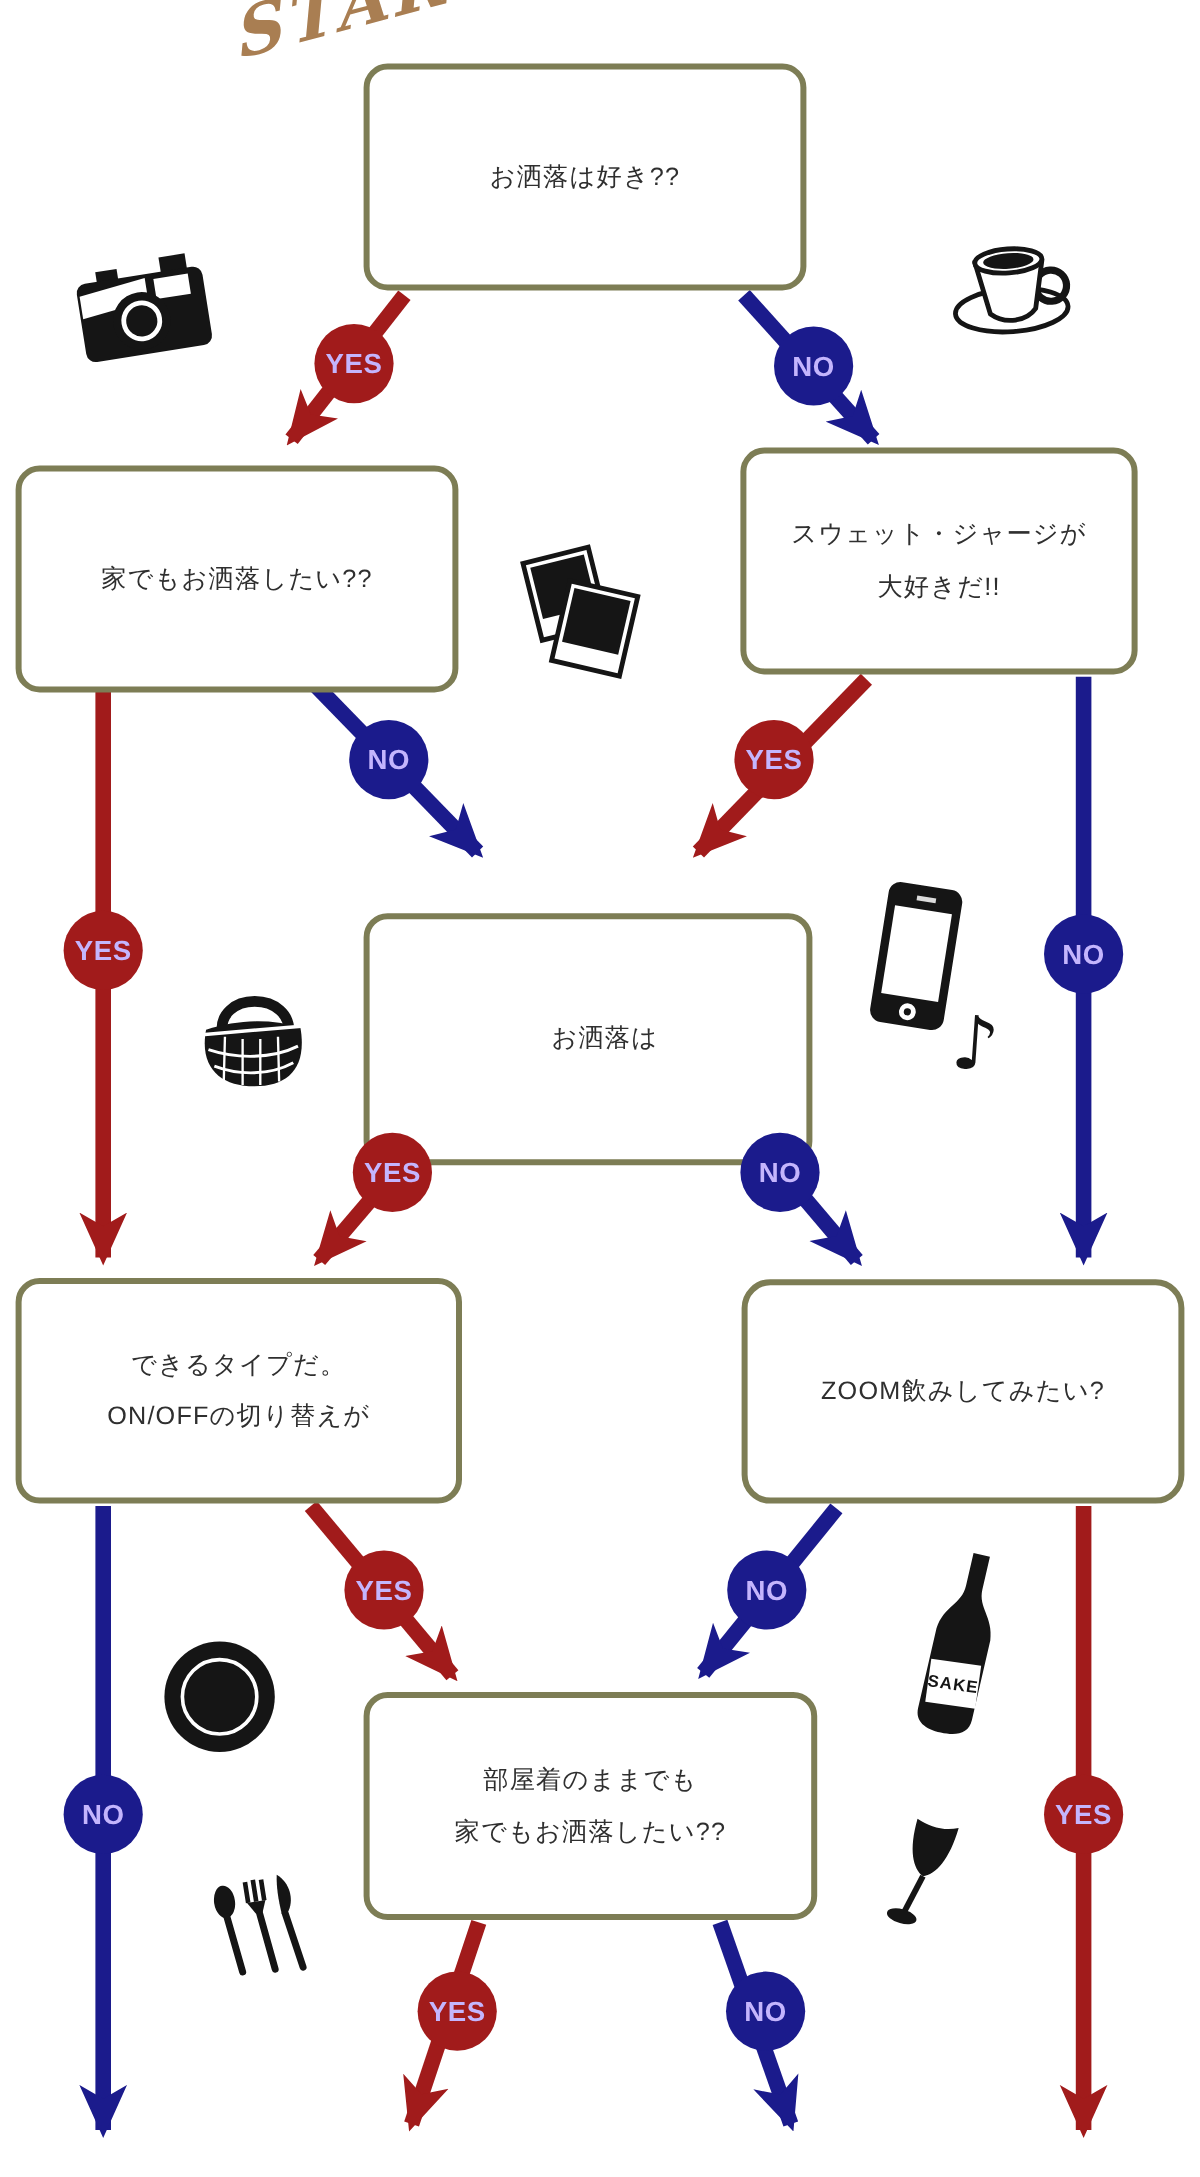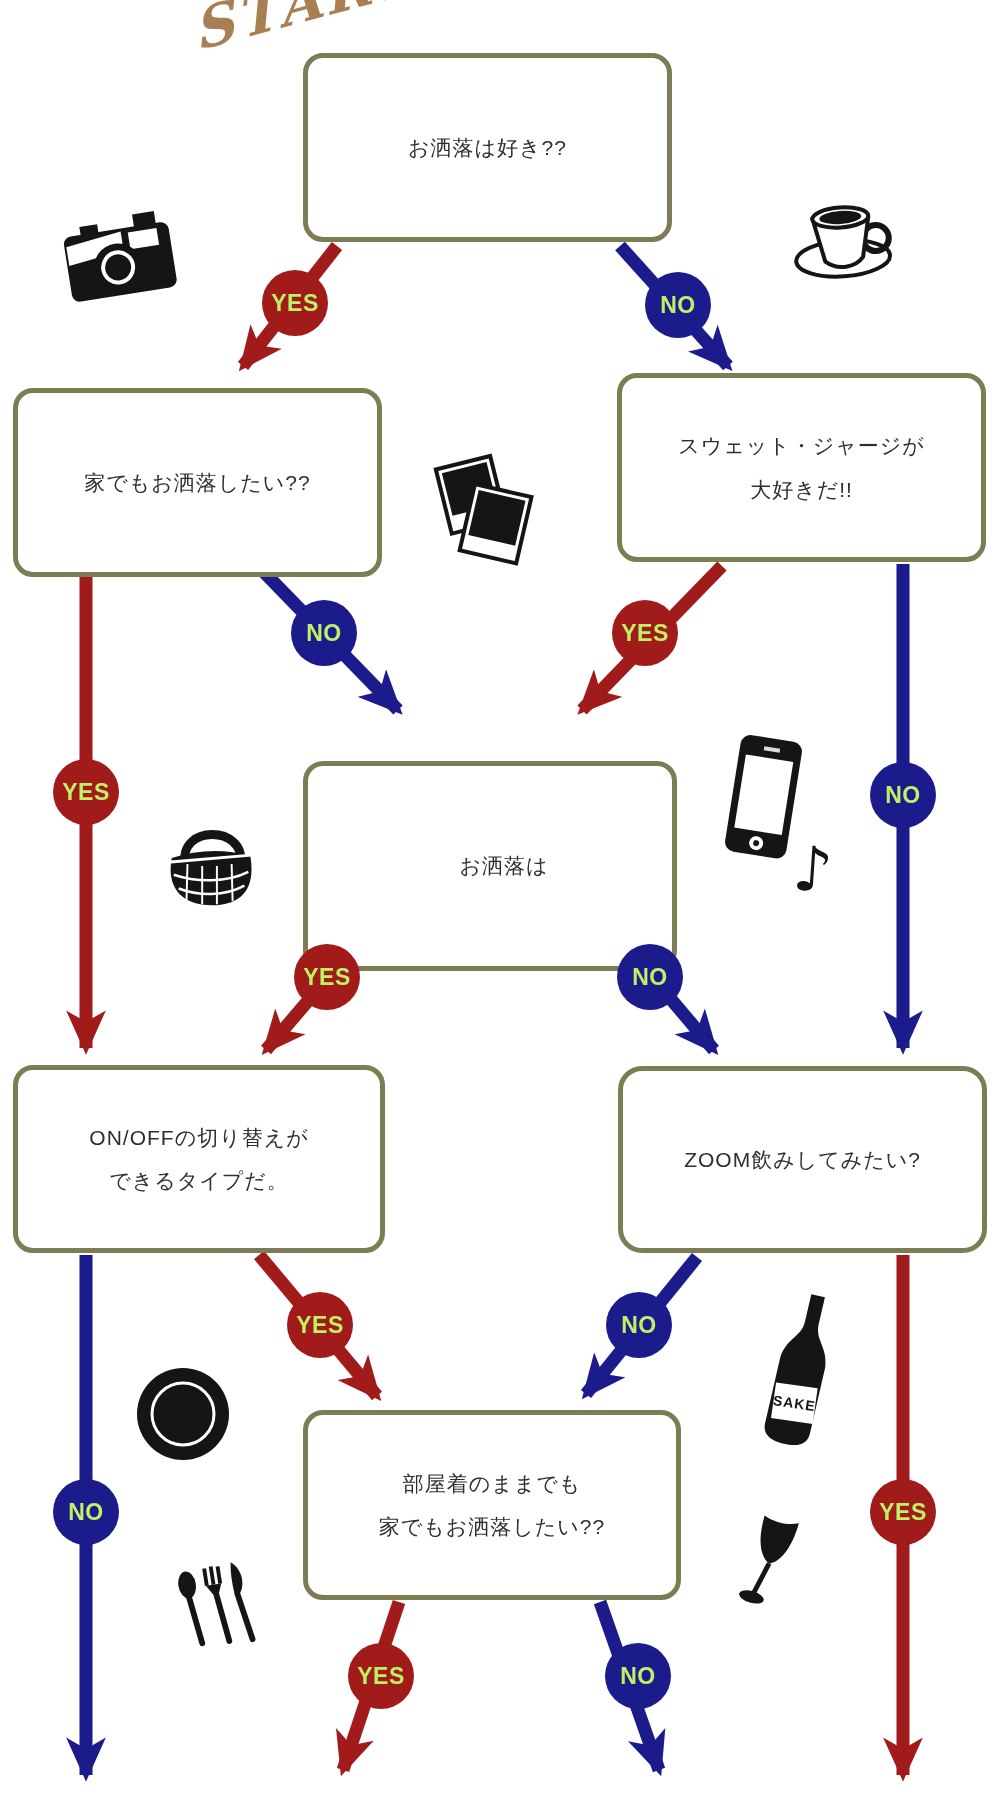--- a/index.html
+++ b/index.html
@@ -18,21 +18,21 @@
   .qbox{
     position:absolute;background:#fff;border:5px solid var(--box-border);
     border-radius:20px;display:flex;flex-direction:column;align-items:center;justify-content:center;
     font-size:21px;line-height:2.05;color:var(--text);letter-spacing:1px;text-align:center;
     box-sizing:border-box;z-index:3;
   }
   .qbox .bl{display:block;white-space:nowrap;}
   .badge{
     position:absolute;width:66px;height:66px;border-radius:50%;
     display:flex;align-items:center;justify-content:center;
-    color:#bef264;font-weight:bold;font-size:23px;letter-spacing:.5px;z-index:4;
+    color:#c4b5fd;font-weight:bold;font-size:23px;letter-spacing:.5px;z-index:4;
   }
   .badge.yes{background:var(--yes-red);}
   .badge.no{background:var(--no-blue);}
   #arrows{position:absolute;left:0;top:0;z-index:2;}
   .icon{position:absolute;z-index:1;}
   #start-label{
     position:absolute;left:196px;top:-4px;z-index:5;
     font-family:"DejaVu Serif","Liberation Serif",serif;
     font-style:italic;font-weight:bold;font-size:56px;letter-spacing:4px;
     color:var(--start-brown);transform:rotate(-15deg) skewX(-10deg);transform-origin:left top;
@@ -72,30 +72,30 @@
   </svg>
 
   <div id="start-label">START!!</div>
 
   <div class="qbox" style="left:303px;top:53px;width:369px;height:189px;">
     <span class="bl">お洒落は好き??</span>
   </div>
   <div class="qbox" style="left:13px;top:388px;width:369px;height:189px;">
     <span class="bl">家でもお洒落したい??</span>
   </div>
-  <div class="qbox" style="left:617px;top:373px;width:369px;height:189px;">
+  <div class="qbox" style="left:617px;top:373px;width:331px;height:189px;">
     <span class="bl">スウェット・ジャージが</span>
     <span class="bl">大好きだ!!</span>
   </div>
   <div class="qbox" style="left:303px;top:761px;width:374px;height:210px;padding-left:28px;">
     <span class="bl">お洒落は</span>
   </div>
   <div class="qbox" style="left:13px;top:1065px;width:372px;height:188px;">
+    <span class="bl">できるタイプだ。</span>
     <span class="bl">ON/OFFの切り替えが</span>
-    <span class="bl">できるタイプだ。</span>
   </div>
   <div class="qbox" style="left:618px;top:1066px;width:369px;height:187px;border-radius:24px;">
     <span class="bl">ZOOM飲みしてみたい?</span>
   </div>
   <div class="qbox" style="left:303px;top:1410px;width:378px;height:190px;">
     <span class="bl">部屋着のままでも</span>
     <span class="bl">家でもお洒落したい??</span>
   </div>
 
   <div class="badge yes" style="left:262px;top:270px;">YES</div>

